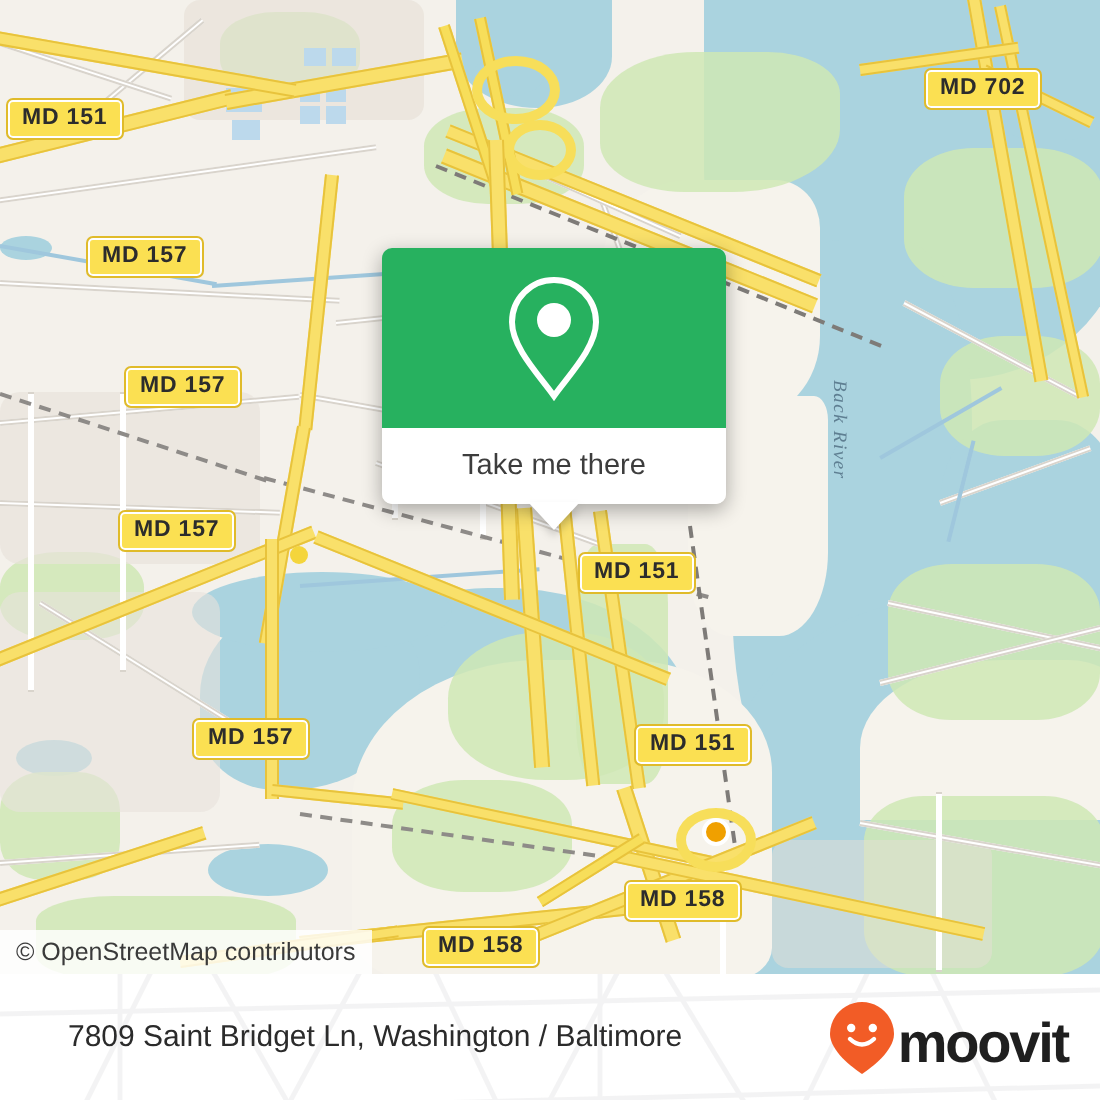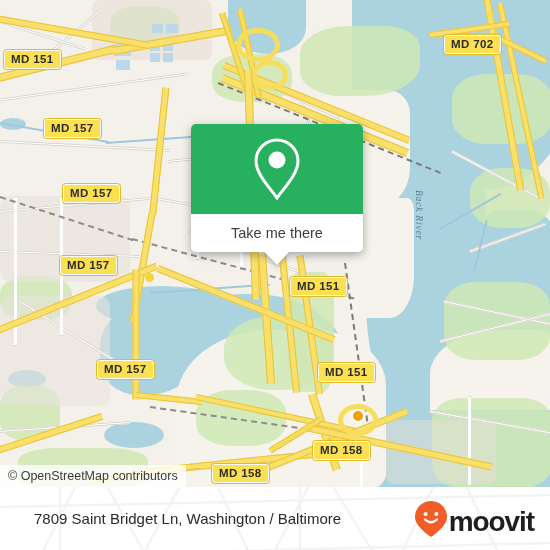--- a/index.html
+++ b/index.html
@@ -235,21 +235,21 @@
     <div class="road" style="left:270px;top:448px;width:60px;height:6px;transform:rotate(-32deg);"></div>
     <div class="road major" style="left:90px;top:478px;width:110px;height:6px;transform:rotate(-8deg);"></div>
 
     <div style="position:absolute;left:145px;top:273px;width:9px;height:9px;background:#f4d53c;border-radius:50%;"></div>
     <div style="position:absolute;left:351px;top:409px;width:10px;height:10px;background:#f0a000;border-radius:50%;border:2px solid #fff;"></div>
 
     <span class="waterlabel" style="left:424px;top:190px;transform:rotate(90deg);">Back River</span>
 
     <div id="shields">
         <div class="shield" style="left: 4px; top: 50px;">MD 151</div>
-        <div class="shield" style="left: 444px; top: 35px;">MD 702</div>
+        <div class="shield" style="left: 463px; top: 35px;">MD 702</div>
         <div class="shield" style="left: 44px; top: 119px;">MD 157</div>
         <div class="shield" style="left: 63px; top: 184px;">MD 157</div>
         <div class="shield" style="left: 60px; top: 256px;">MD 157</div>
         <div class="shield" style="left: 290px; top: 277px;">MD 151</div>
         <div class="shield" style="left: 97px; top: 360px;">MD 157</div>
         <div class="shield" style="left: 318px; top: 363px;">MD 151</div>
         <div class="shield" style="left: 313px; top: 441px;">MD 158</div>
         <div class="shield" style="left: 212px; top: 464px;">MD 158</div>
       </div>
 

